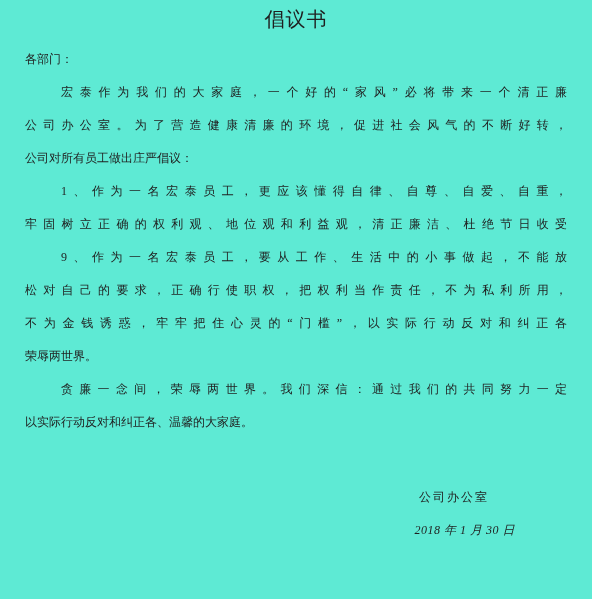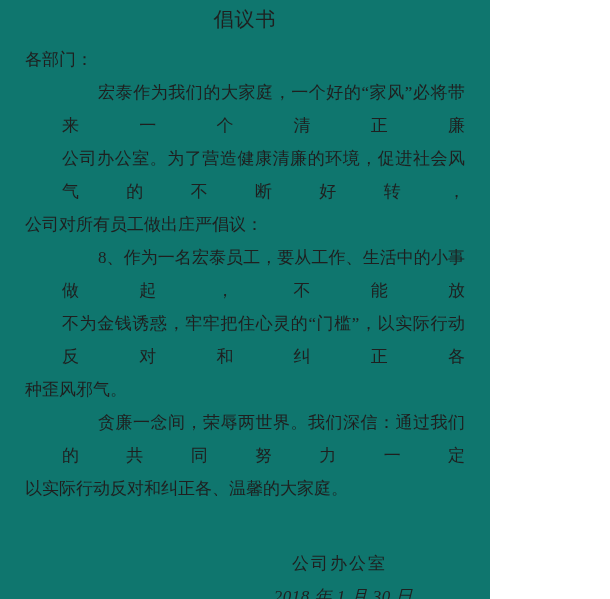--- a/index.html
+++ b/index.html
@@ -2,48 +2,47 @@
 <html><head>
 <meta charset="utf-8">
 <style>
   html, body {
     margin: 0;
     padding: 0;
     background: #ffffff;
   }
   .page {
     position: relative;
-    width: 490px;
+    width: 592px;
     height: 599px;
-    background: #0f766e;
+    background: #5eead4;
     color: #1f1f1f;
     font-family: "Liberation Serif", "DejaVu Serif", serif;
     overflow: hidden;
     box-sizing: border-box;
     padding: 4px 25px 0 25px;
   }
   .title {
     font-size: 20px;
     line-height: 30px;
     text-align: center;
     letter-spacing: 1px;
     margin-bottom: 9px;
   }
   .content {
-    font-size: 17px;
+    font-size: 12px;
   }
   .line {
     line-height: 33px;
     white-space: pre-wrap;
   }
   
   .just {
     text-align: justify;
     text-align-last: justify;
-    margin-left: 37px;
   }
   .indent {
     text-indent: 36px;
   }
   .signature-block {
     margin-top: 24px;
   }
   .sig {
     text-align: right;
     padding-right: 78px;
@@ -65,24 +64,27 @@
   <div class="title">倡议书</div>
 
   <div class="content">
 
     <div class="line">各部门：</div>
 
     <div class="line just indent">宏泰作为我们的大家庭，一个好的“家风”必将带来一个清正廉</div>
     <div class="line just">公司办公室。为了营造健康清廉的环境，促进社会风气的不断好转，</div>
     <div class="line">公司对所有员工做出庄严倡议：</div>
 
+    <div class="line just indent">1、作为一名宏泰员工，更应该懂得自律、自尊、自爱、自重，</div>
+    <div class="line just">牢固树立正确的权利观、地位观和利益观，清正廉洁、杜绝节日收受</div>
 
-    <div class="line just indent">8、作为一名宏泰员工，要从工作、生活中的小事做起，不能放</div>
+    <div class="line just indent">9、作为一名宏泰员工，要从工作、生活中的小事做起，不能放</div>
+    <div class="line just">松对自己的要求，正确行使职权，把权利当作责任，不为私利所用，</div>
     <div class="line just">不为金钱诱惑，牢牢把住心灵的“门槛”，以实际行动反对和纠正各</div>
-    <div class="line">种歪风邪气。</div>
+    <div class="line">荣辱两世界。</div>
 
     <div class="line just indent">贪廉一念间，荣辱两世界。我们深信：通过我们的共同努力一定</div>
     <div class="line">以实际行动反对和纠正各、温馨的大家庭。</div>
 
     <div class="signature-block">
       <div class="line sig">公司办公室</div>
       <div class="line date">2018 年 1 月 30 日</div>
     </div>
 
   </div>

